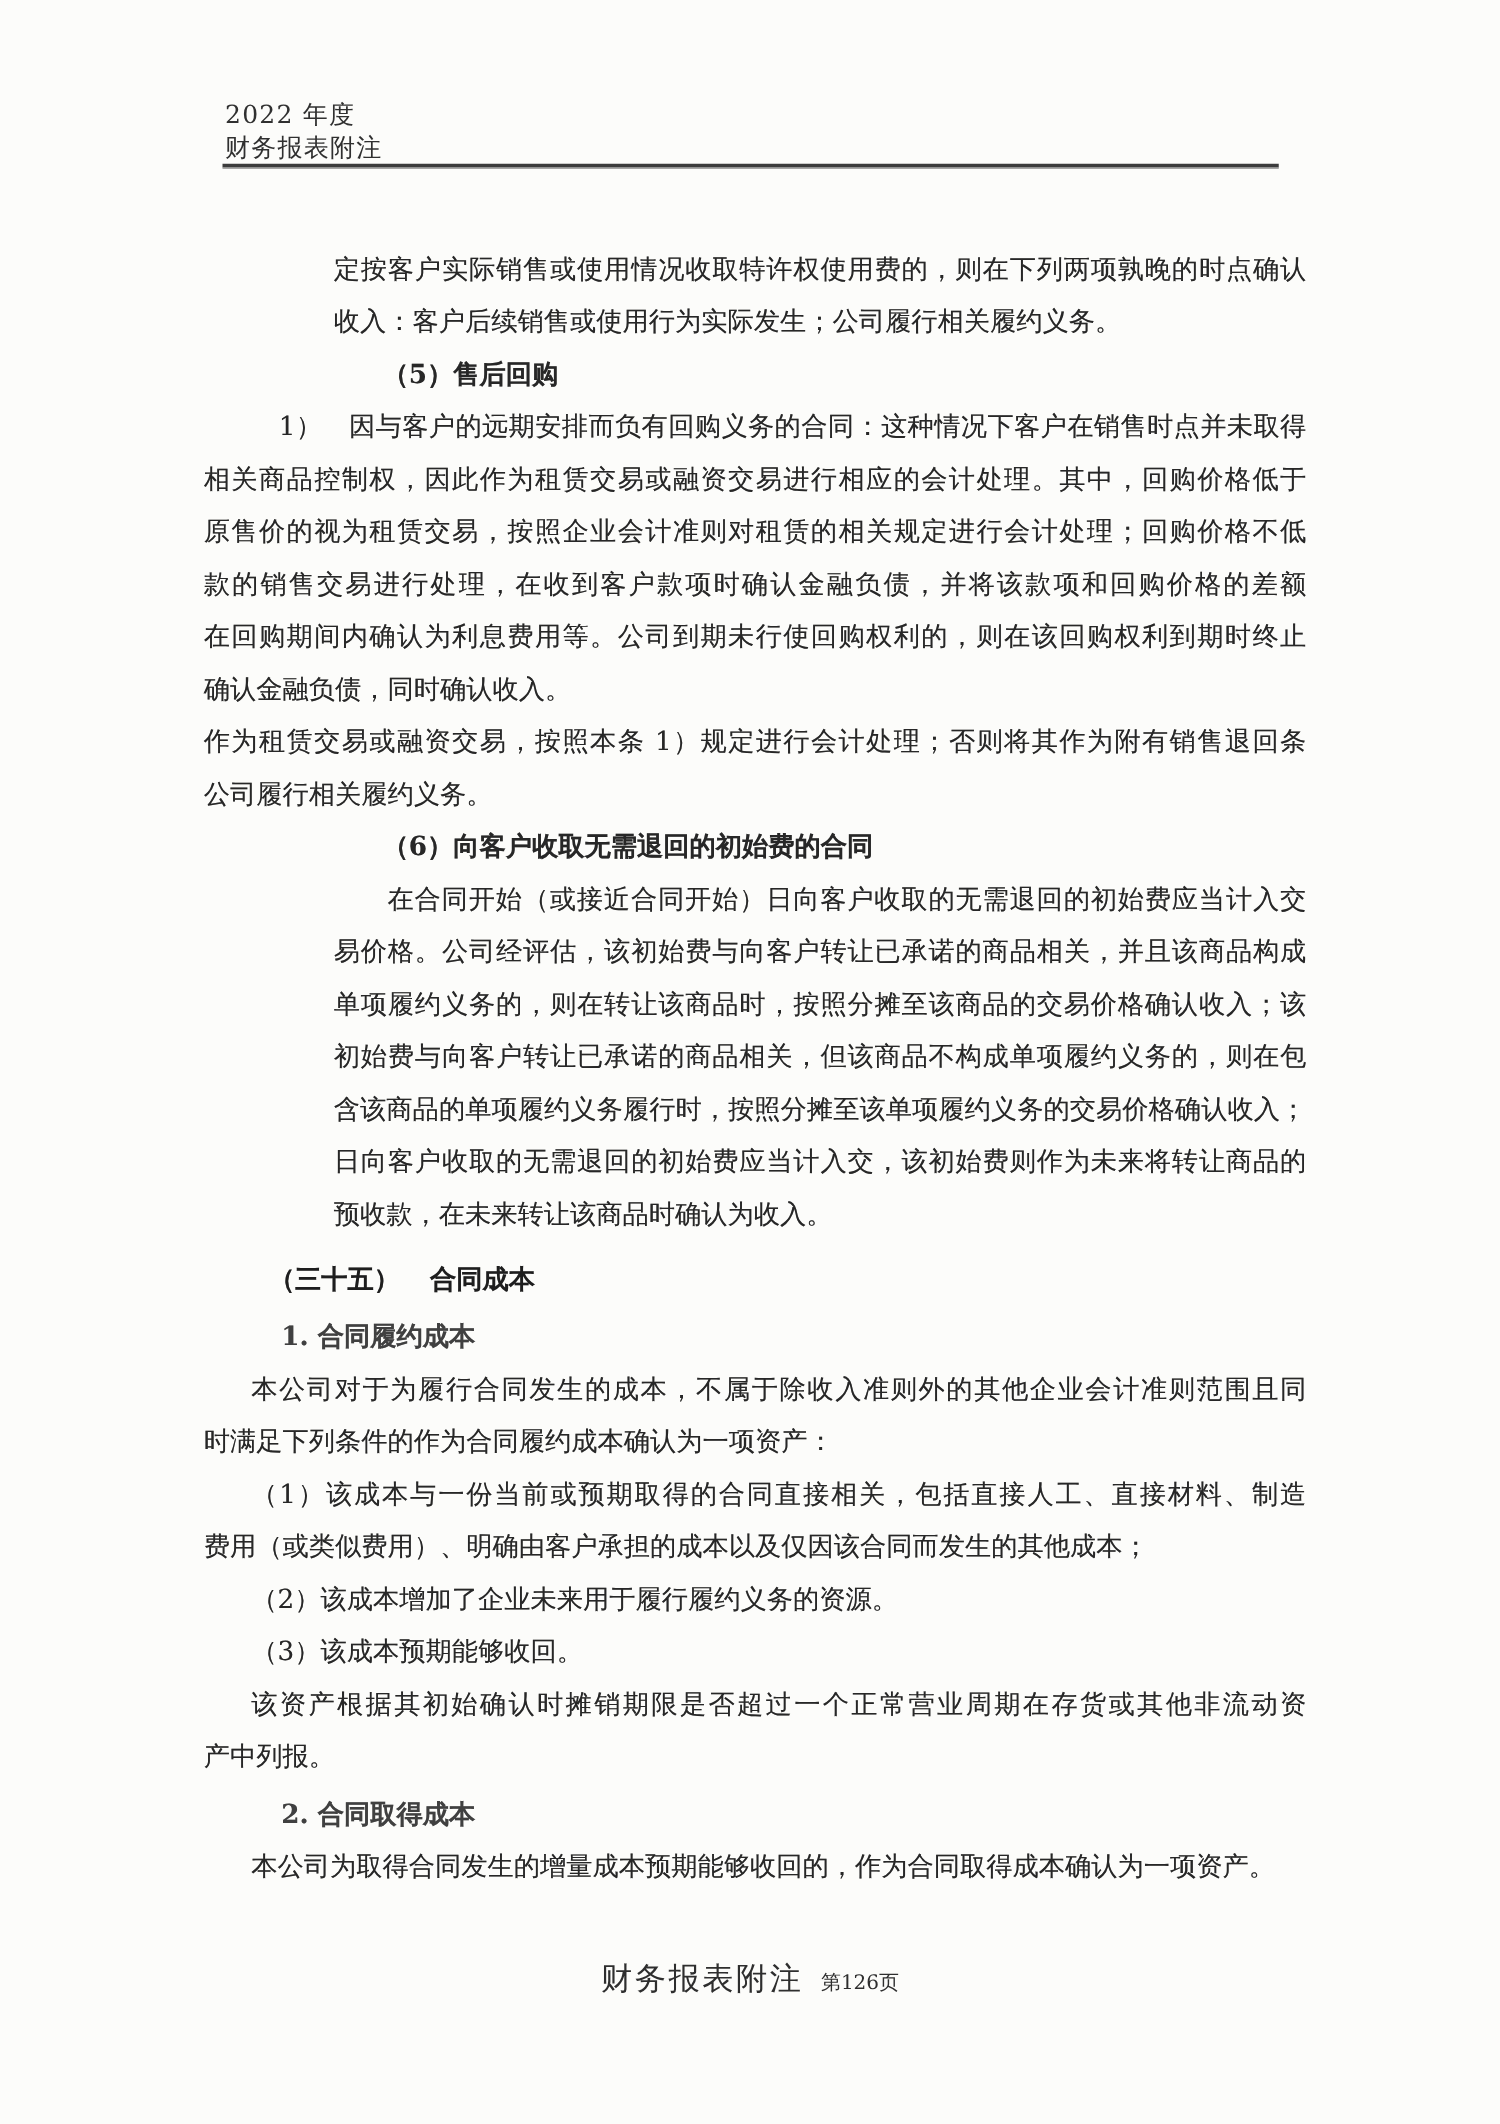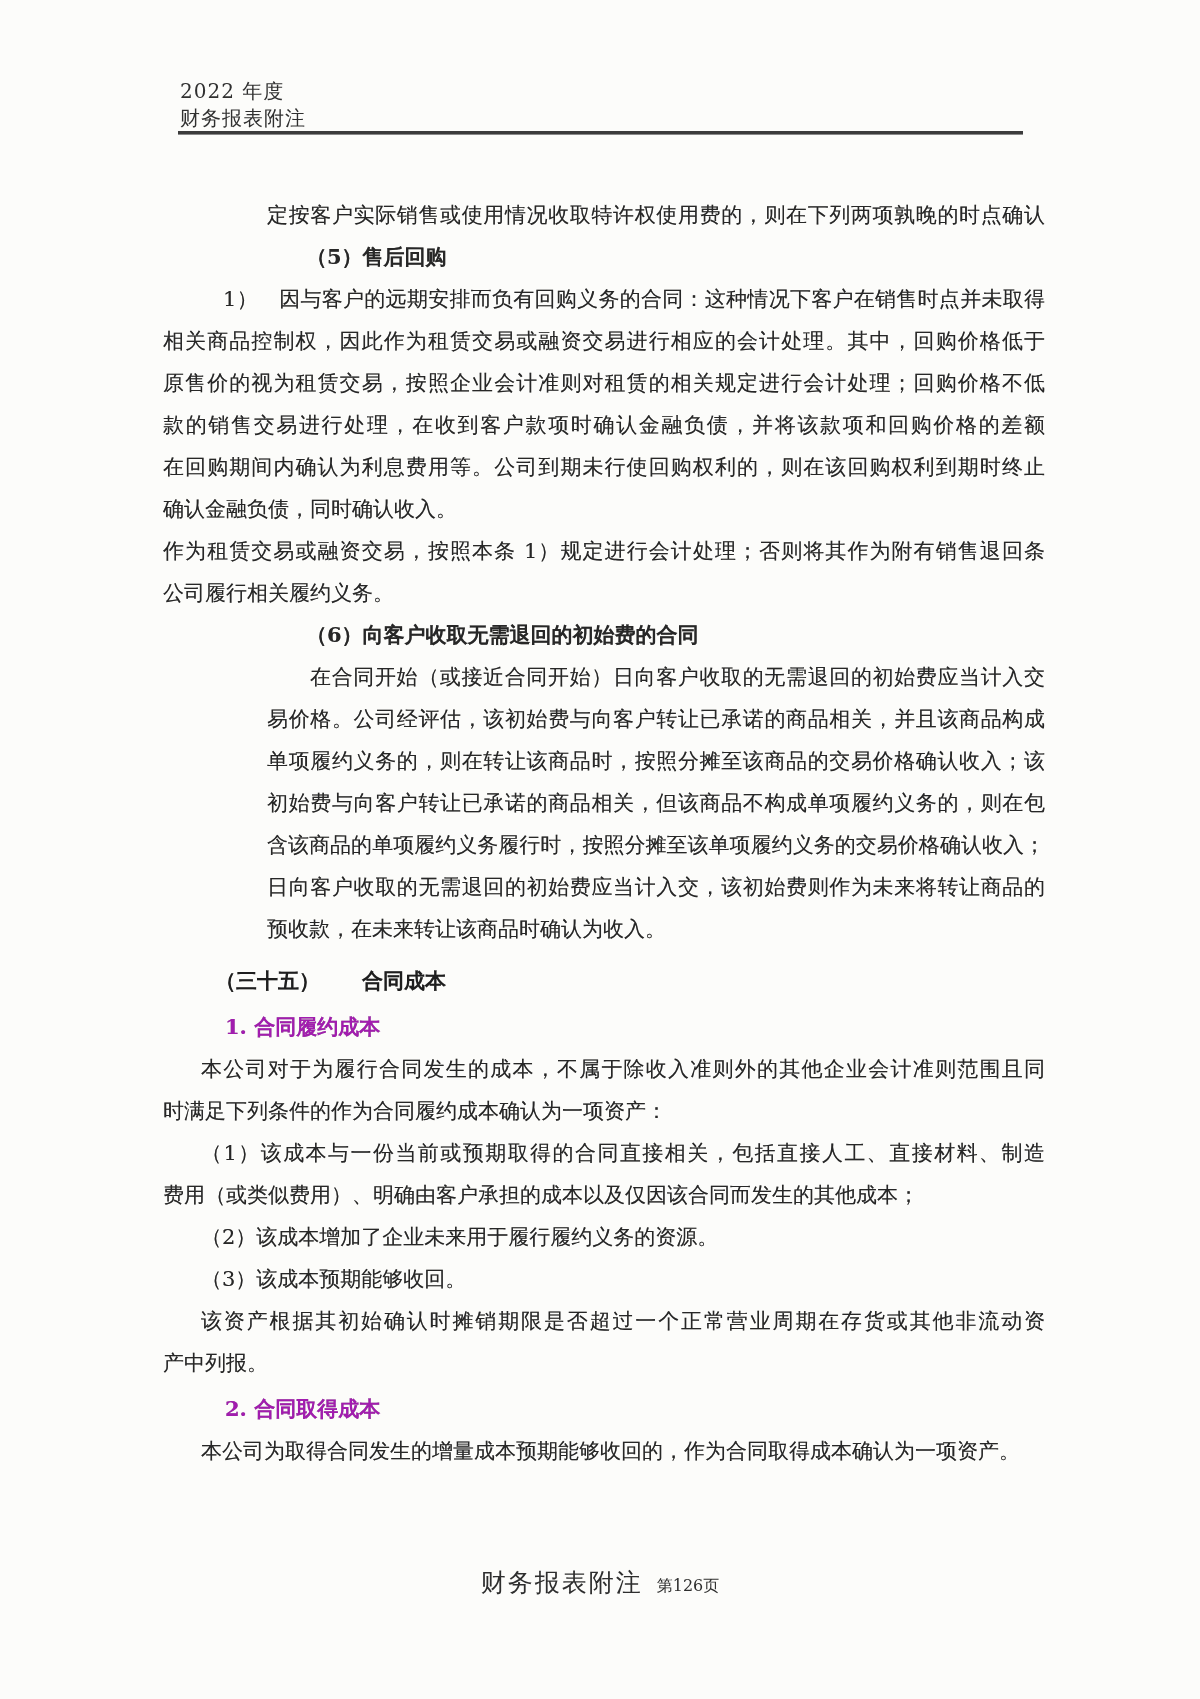--- a/index.html
+++ b/index.html
@@ -47,28 +47,28 @@
   .p2       { padding-left: 38px;  }
   .list     { padding-left: 60px;  }
   .sub      { padding-left: 143px; font-weight: bold; }
   .blk      { padding-left: 104px; }
   .blkfirst { padding-left: 147px; }
   .h35 {
     padding-left: 52px;
     font-weight: bold;
     margin-top: 10px;
     display: flex;
-    gap: 42px;
+    gap: 24px;
     color: #1e1e1e;
   }
   .hbold {
     padding-left: 62px;
     font-weight: bold;
     margin-top: 4px;
-    color: #a21caf;
+    color: #404040;
   }
   
   .footer {
     position: absolute;
     left: 0;
     top: 1566px;
     width: 1200px;
     display: flex;
     justify-content: center;
     align-items: baseline;
@@ -84,20 +84,21 @@
 <div class="page">
 
   <div class="hdr">
     <div>2022 年度</div>
     <div>财务报表附注</div>
   </div>
   <div class="hdr-rule"></div>
 
   <div class="content">
       <div class="line blk j">定按客户实际销售或使用情况收取特许权使用费的，则在下列两项孰晚的时点确认</div>
+      <div class="line blk">收入：客户后续销售或使用行为实际发生；公司履行相关履约义务。</div>
       <div class="line sub">（5）售后回购</div>
       <div class="line list j">1）　因与客户的远期安排而负有回购义务的合同：这种情况下客户在销售时点并未取得</div>
       <div class="line j">相关商品控制权，因此作为租赁交易或融资交易进行相应的会计处理。其中，回购价格低于</div>
       <div class="line j">原售价的视为租赁交易，按照企业会计准则对租赁的相关规定进行会计处理；回购价格不低</div>
       <div class="line j">款的销售交易进行处理，在收到客户款项时确认金融负债，并将该款项和回购价格的差额</div>
       <div class="line j">在回购期间内确认为利息费用等。公司到期未行使回购权利的，则在该回购权利到期时终止</div>
       <div class="line">确认金融负债，同时确认收入。</div>
       <div class="line j">作为租赁交易或融资交易，按照本条 1）规定进行会计处理；否则将其作为附有销售退回条</div>
       <div class="line">公司履行相关履约义务。</div>
       <div class="line sub">（6）向客户收取无需退回的初始费的合同</div>

